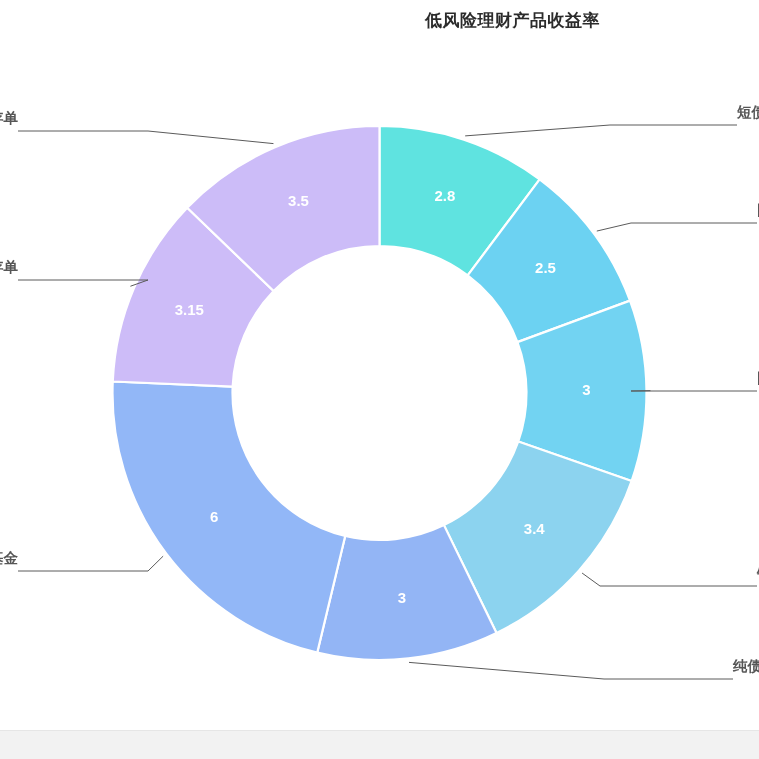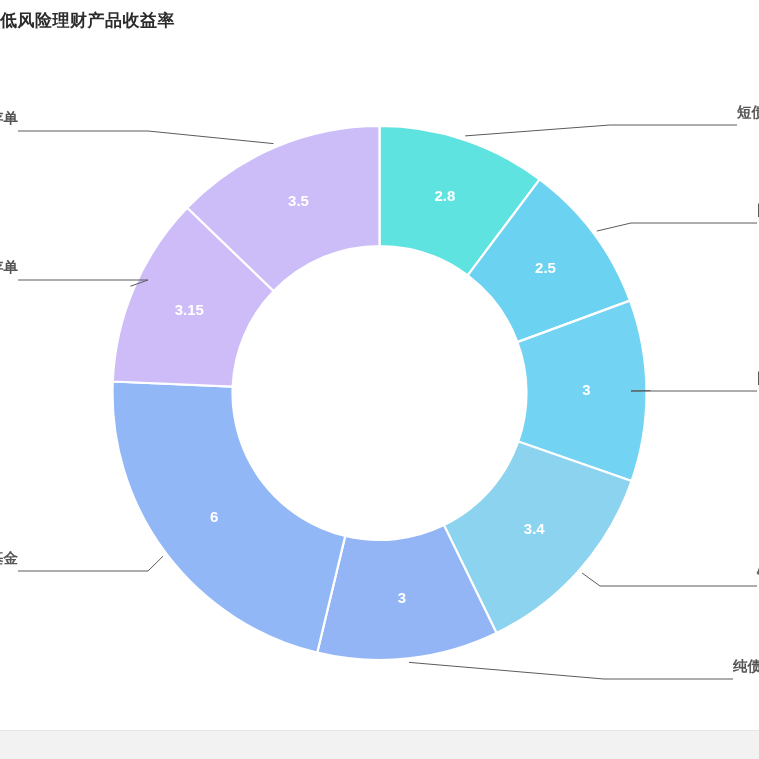--- a/index.html
+++ b/index.html
@@ -20,21 +20,21 @@
     top: 0;
     width: 759px;
     height: 759px;
     background: #ffffff;
   }
   #chart-title {
     position: absolute;
     top: 9px;
     left: 0;
     width: 600px;
-    text-align: left;
+    text-align: right;
     font-size: 17px;
     font-weight: bold;
     color: #2b2b2b;
     letter-spacing: 0.5px;
   }
   #donut-svg {
     position: absolute;
     left: 0;
     top: 0;
   }

